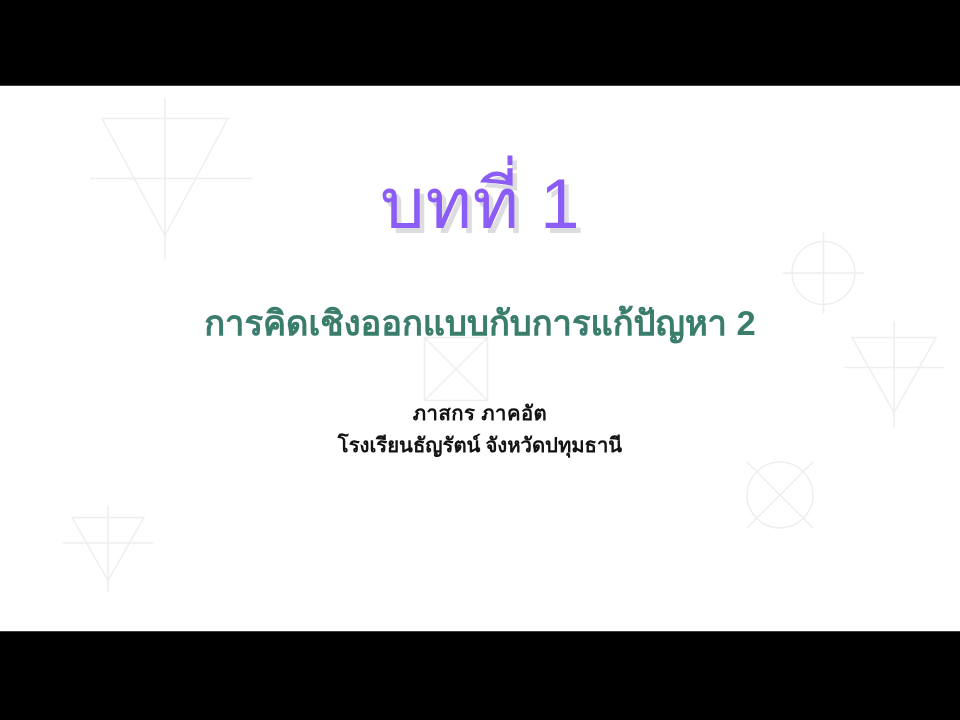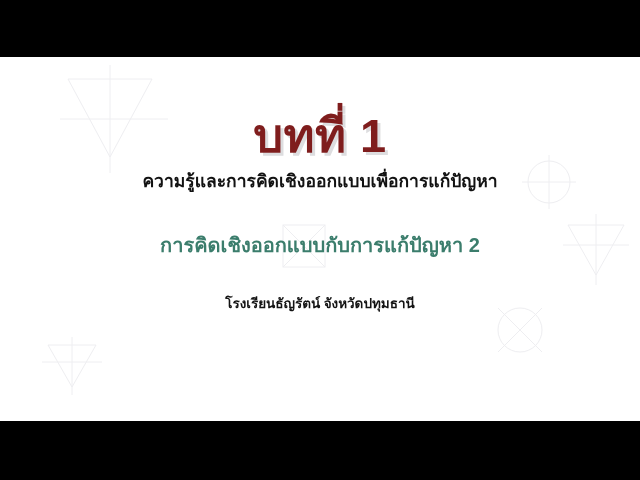--- a/index.html
+++ b/index.html
@@ -52,40 +52,40 @@
     width: 640px; height: 364px;
     z-index: 10;
     display: flex;
     flex-direction: column;
     align-items: center;
   }
 
   #chapter-title {
     margin-top: 55px;
     font-size: 47px;
-    font-weight: bold;
+    font-weight: normal;
     line-height: 1.0;
     letter-spacing: 0.5px;
-    color: #7f1d1d;
+    color: #8b5cf6;
     text-shadow: 3px 3px 0 rgba(180,180,185,0.45);
     white-space: nowrap;
   }
 
   #chapter-subtitle {
     margin-top: 12px;
     font-size: 17.5px;
     font-weight: bold;
     line-height: 1.15;
     color: #121212;
     white-space: nowrap;
   }
 
   #lesson-heading {
     margin-top: 40px;
-    font-size: 20px;
+    font-size: 23px;
     font-weight: bold;
     line-height: 1.45;
     color: #3b7d6c;
     text-align: center;
   }
   #lesson-heading .ln { display: block; white-space: nowrap; }
 
   #credits {
     margin-top: 34px;
     text-align: center;
@@ -152,27 +152,27 @@
           <line x1="42" y1="305" x2="102" y2="305"></line>
         </g>
 
       </g>
     </svg>
 
     <div id="content">
 
       <div id="chapter-title">บทที่ 1</div>
 
-      <div id="chapter-subtitle">ความรู้และการคิดเชิงออกแบบเพื่อการแก้ปัญหา</div>
 
       <div id="lesson-heading">
         <span class="ln">การคิดเชิงออกแบบกับการแก้ปัญหา 2</span>
       </div>
 
       <div id="credits">
+        <div id="author-name">ภาสกร  ภาคอัต</div>
         <div id="author-school">โรงเรียนธัญรัตน์ จังหวัดปทุมธานี</div>
       </div>
 
     </div>
   </div>
 
   <div class="letterbox" id="letterbox-top"></div>
   <div class="letterbox" id="letterbox-bottom"></div>
 
 </div>

